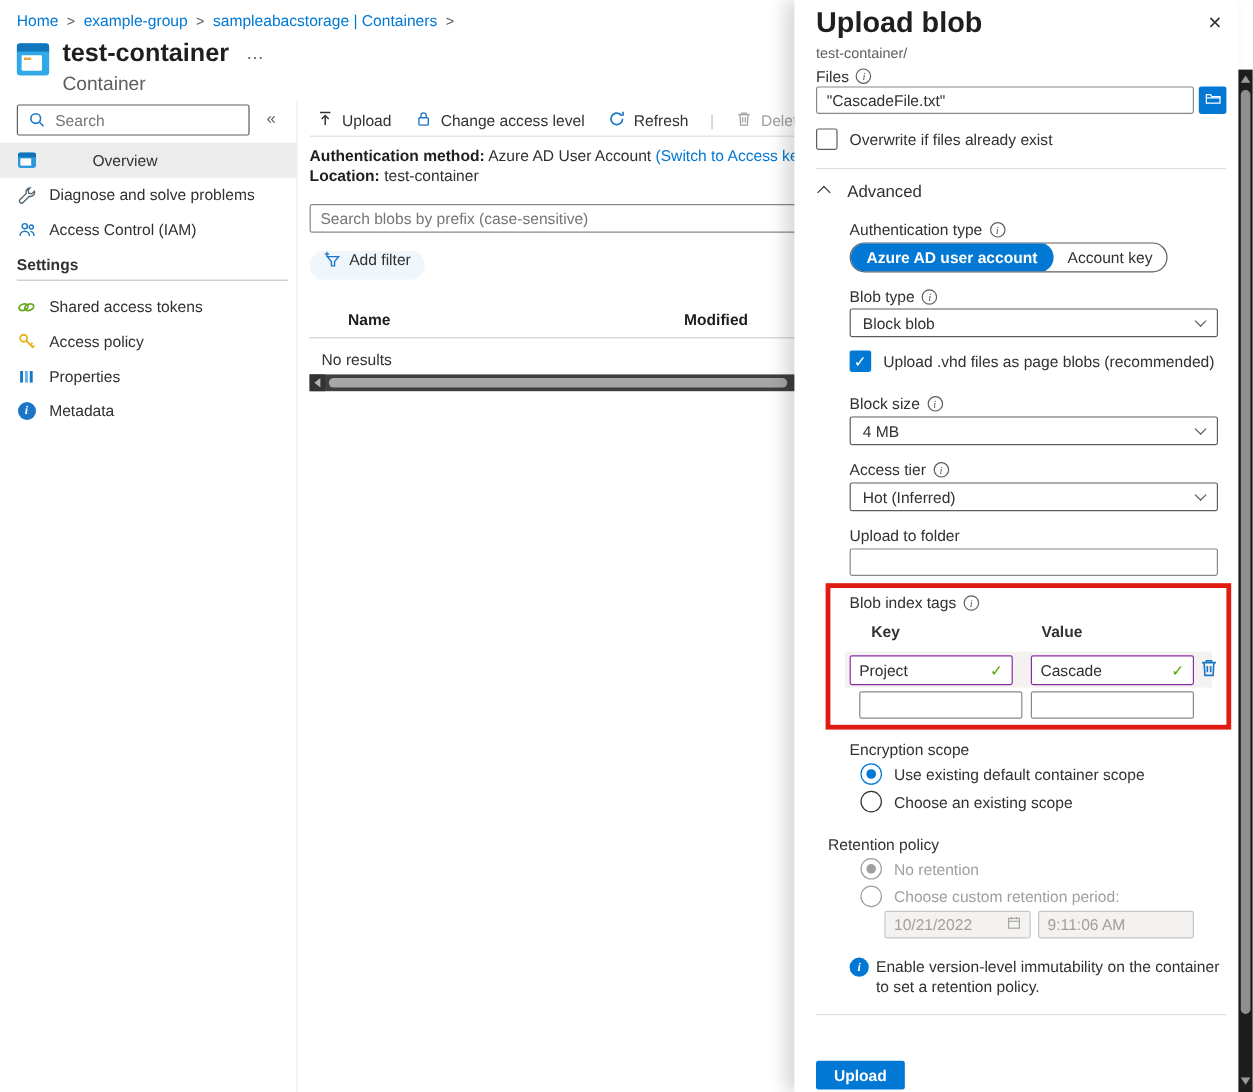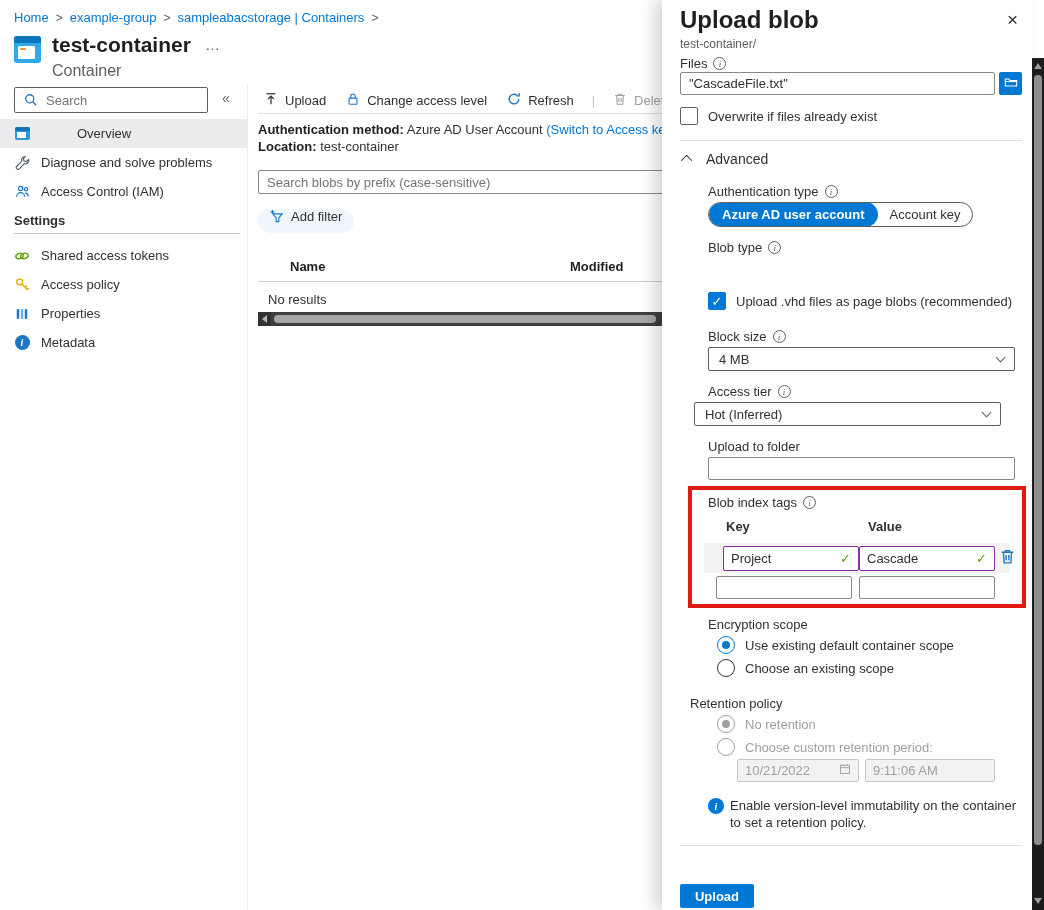--- a/index.html
+++ b/index.html
@@ -327,56 +327,60 @@
   </div>
   <div class="abs toggle-wrap" style="top:202px;left:46px">
     <span class="toggle-sel">Azure AD user account</span>
     <span class="toggle-unsel">Account key</span>
   </div>
 
   <div class="abs lbl" style="top:240px;left:46px">
     <span>Blob type</span>
     <span class="ic">i</span>
   </div>
+  <div class="abs select" style="top:257px;left:46px;width:307px">
+    <span>Block blob</span>
+    <span class="chev-dn"></span>
+  </div>
 
   <div class="abs row" style="top:292px;left:46px;gap:10px">
     <span class="cb checked">✓</span>
     <span>Upload .vhd files as page blobs (recommended)</span>
   </div>
 
   <div class="abs lbl" style="top:329px;left:46px">
     <span>Block size</span>
     <span class="ic">i</span>
   </div>
   <div class="abs select" style="top:347px;left:46px;width:307px">
     <span>4 MB</span>
     <span class="chev-dn"></span>
   </div>
 
   <div class="abs lbl" style="top:384px;left:46px">
     <span>Access tier</span>
     <span class="ic">i</span>
   </div>
-  <div class="abs select" style="top:402px;left:32px;width:307px">
+  <div class="abs select" style="top:402px;left:46px;width:307px">
     <span>Hot (Inferred)</span>
     <span class="chev-dn"></span>
   </div>
 
   <div class="abs lbl" style="top:439px;left:46px">Upload to folder</div>
   <input class="abs inp" style="top: 457px; left: 46px; width: 307px; height: 23px;">
 
   <div class="abs lbl" style="top:495px;left:46px">
     <span>Blob index tags</span>
     <span class="ic">i</span>
   </div>
   <div class="abs" style="top:519px;left:64px;font-weight:bold">Key</div>
   <div class="abs" style="top:519px;left:206px;font-weight:bold">Value</div>
 
   <div class="abs tag-band" style="top:543px;left:42px;width:306px;height:30px"></div>
-  <div class="abs tag-inp" style="top:546px;left:61px;width:136px;height:25px">
+  <div class="abs tag-inp" style="top:546px;left:46px;width:136px;height:25px">
     <span>Project</span>
     <span class="chk">✓</span>
   </div>
   <div class="abs tag-inp" style="top:546px;left:197px;width:136px;height:25px">
     <span>Cascade</span>
     <span class="chk">✓</span>
   </div>
   <span class="abs" style="top:548px;left:337px;cursor:pointer">
     <svg width="17" height="17" viewBox="0 0 16 16" fill="none" stroke="#1b76c8" stroke-width="1.3">
         <path d="M2.5 4h11M6 4V2.5h4V4M4.2 4l.6 10h6.4l.6-10M6.7 6.5v5M9.3 6.5v5"></path>

